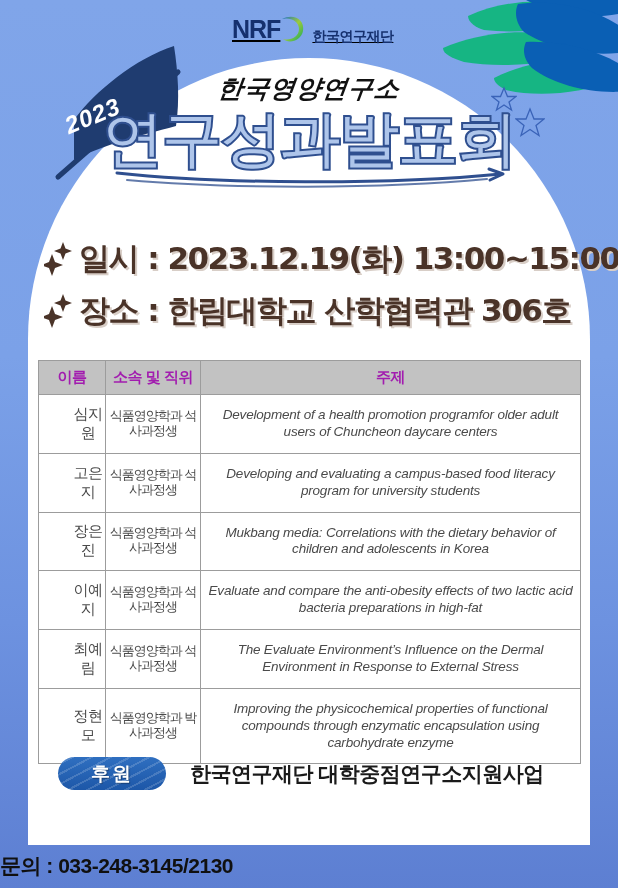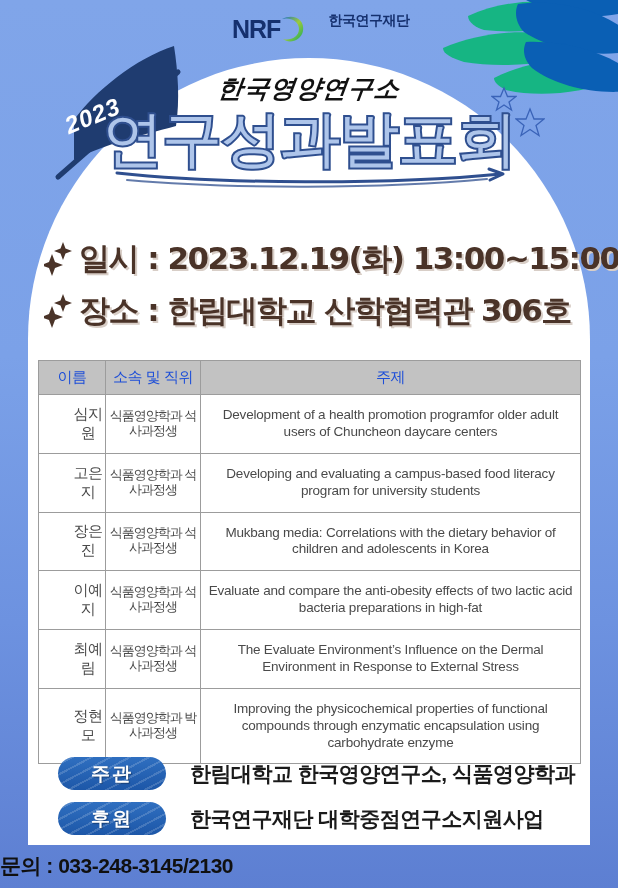--- a/index.html
+++ b/index.html
@@ -38,23 +38,24 @@
   }
   .star-doodle.s1 { left: 491px; top: 86px; }
   .star-doodle.s2 { left: 515px; top: 107px; }
 
   
   .nrf-logo {
     position: absolute;
     left: 232px;
     top: 12px;
     display: flex;
-    align-items: flex-start;
-    gap: 20px;
+    align-items: flex-end;
+    gap: 4px;
     z-index: 7;
+    text-decoration: underline;
   }
   .nrf-mark {
     position: relative;
     display: flex;
     align-items: center;
   }
   .nrf-text {
     font-size: 25px;
     font-weight: bold;
     color: #15306e;
@@ -176,23 +177,23 @@
   }
   .program-table th,
   .program-table td {
     border: 1px solid #9c9c9c;
     text-align: center;
     vertical-align: middle;
     color: #4a4a4a;
   }
   .program-table thead th {
     background: #c2c2c2;
-    color: #1d4ed8;
+    color: #a21caf;
     font-size: 15px;
-    font-weight: normal;
+    font-weight: bold;
     height: 31px;
     letter-spacing: -0.5px;
   }
   .col-name  { width: 67px; }
   .col-affil { width: 95px; }
   .col-topic { width: 380px; }
 
   .cell-name {
     font-size: 15px;
     letter-spacing: -0.5px;
@@ -201,20 +202,21 @@
   .cell-affil {
     font-size: 13px;
     line-height: 1.15;
     letter-spacing: -1px;
   }
   .cell-topic {
     font-size: 13.5px;
     line-height: 1.25;
     padding: 12px 5px;
     letter-spacing: -0.2px;
+    font-style: italic;
   }
   .program-table tbody tr { height: 55px; }
 
   
   .sponsors {
     position: absolute;
     left: 58px;
     top: 757px;
     z-index: 8;
   }
@@ -397,26 +399,20 @@
         <td class="cell-name">정현모</td>
         <td class="cell-affil">식품영양학과 박사과정생</td>
         <td class="cell-topic">Improving the physicochemical properties of functional compounds through enzymatic encapsulation using carbohydrate enzyme</td>
       </tr>
     </tbody>
   </table>
 
   <div class="sponsors">
     <div class="sponsor-row">
       <span class="badge">
-        <span class="badge-text">주관</span>
-      </span>
-      <span class="sponsor-name">한림대학교 한국영양연구소, 식품영양학과</span>
-    </div>
-    <div class="sponsor-row">
-      <span class="badge">
         <span class="badge-text">후원</span>
       </span>
       <span class="sponsor-name">한국연구재단 대학중점연구소지원사업</span>
     </div>
   </div>
 
   <div class="contact">문의 : 033-248-3145/2130</div>
 
 </div>
 

